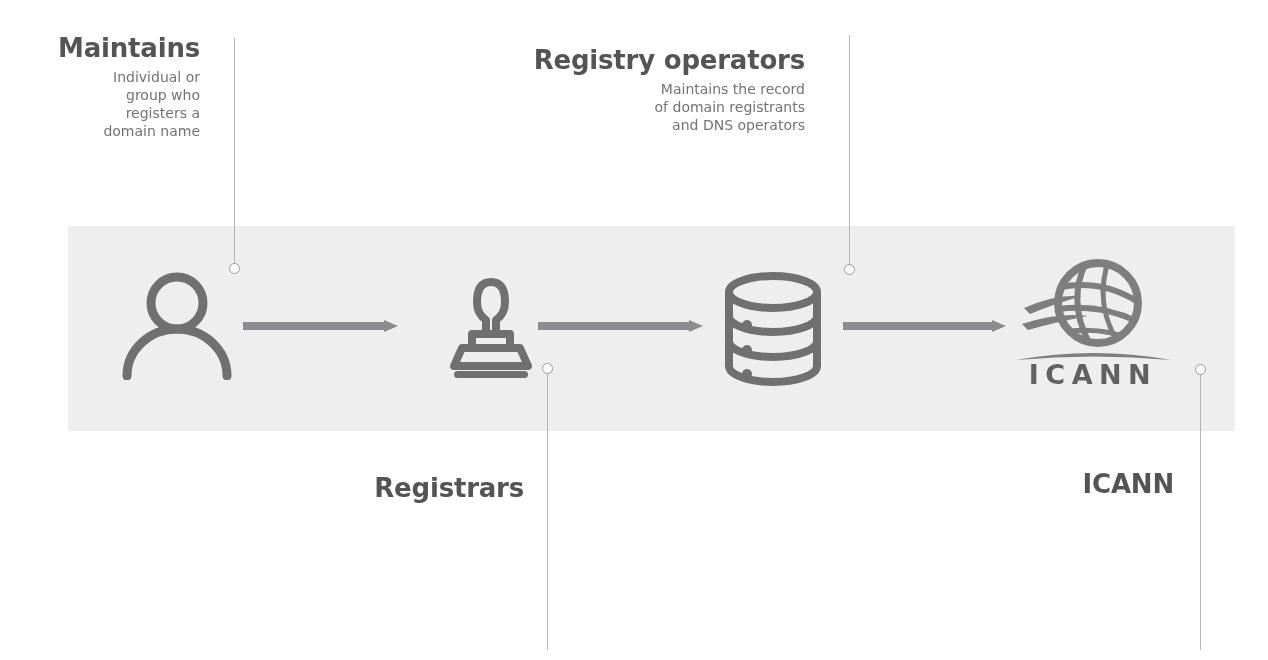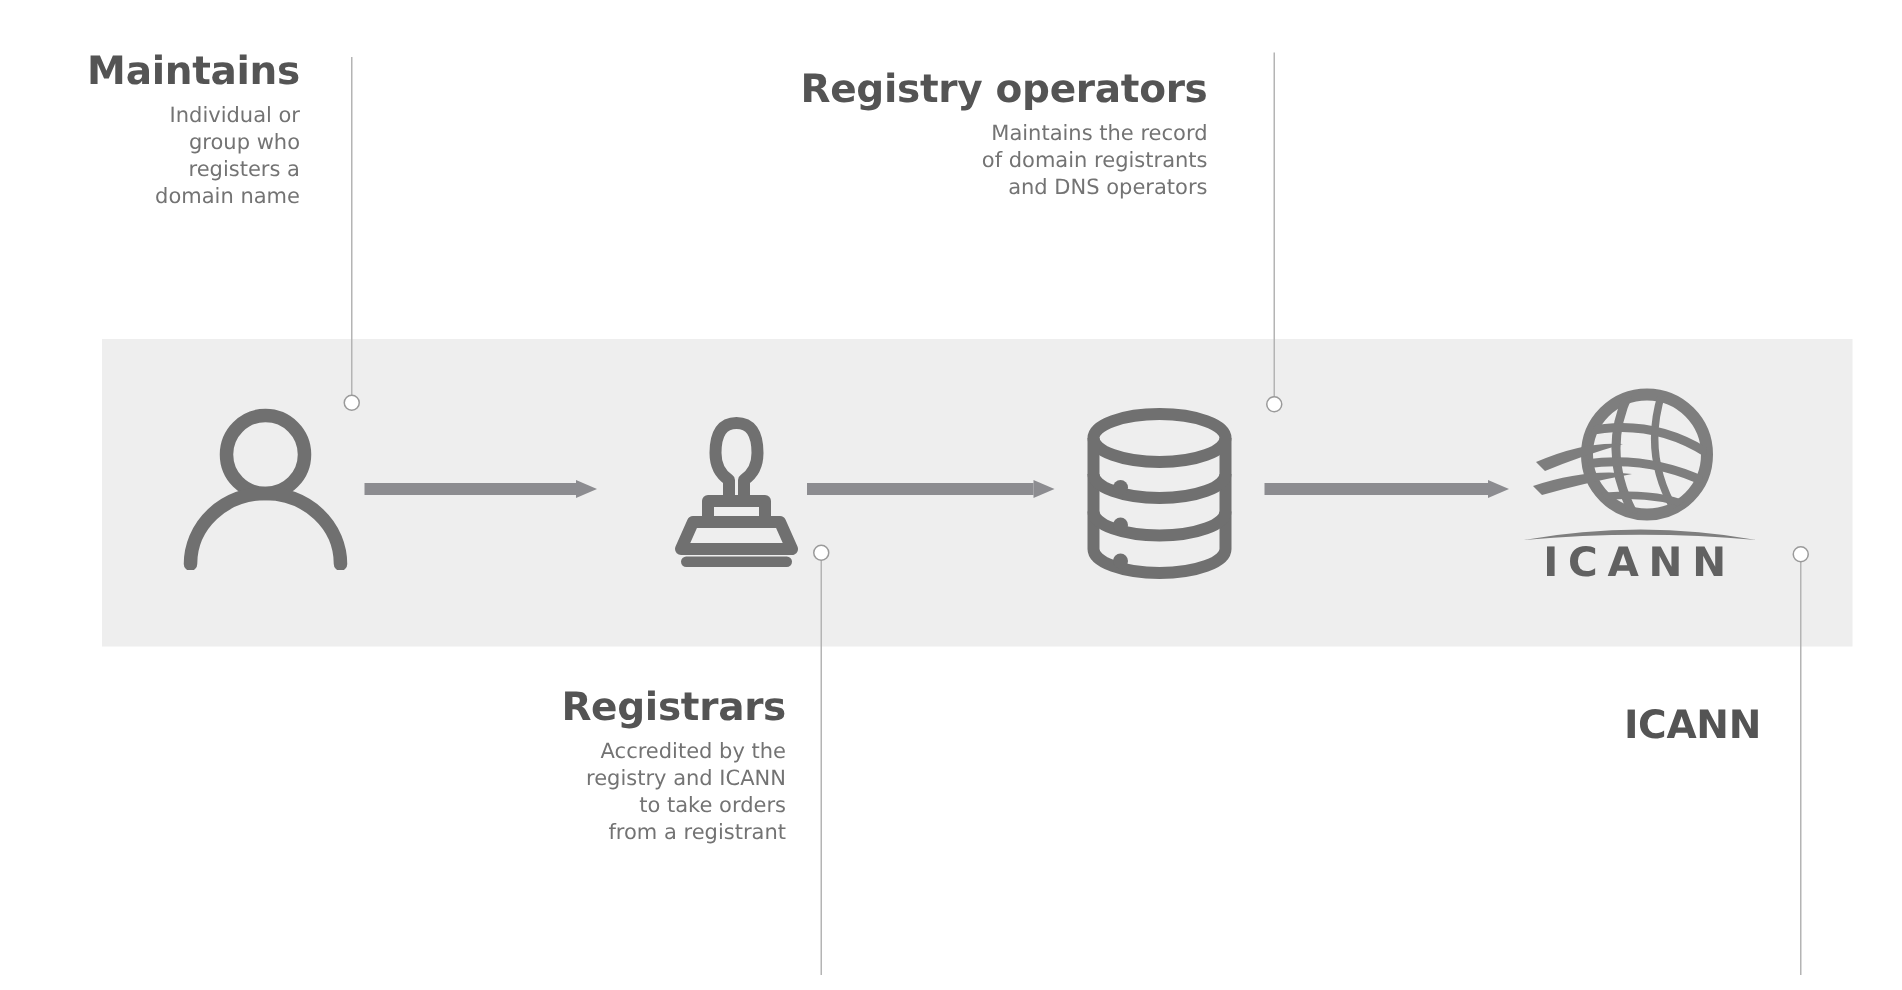--- a/index.html
+++ b/index.html
@@ -43,21 +43,21 @@
   .label-desc {
     font-size: 14px;
     font-weight: 400;
     color: #737373;
     display: block;
     white-space: pre-line;
   }
 
   .blk-registrant   { left: 20px;  top: 32px;  width: 180px; }
   .blk-registry     { left: 490px; top: 44px;  width: 315px; }
-  .blk-registrars   { left: 300px; top: 456px; width: 224px; }
+  .blk-registrars   { left: 300px; top: 472px; width: 224px; }
   .blk-icann        { left: 880px; top: 468px; width: 294px; }
 
   
   .conn {
     position: absolute;
     width: 1px;
     background: #b4b4b4;
   }
   .dot {
     position: absolute;
@@ -223,21 +223,17 @@
 
 <div class="label-block blk-registry">
   <span class="label-title">Registry operators</span>
   <span class="label-desc">Maintains the record
 of domain registrants
 and DNS operators</span>
 </div>
 
 <div class="label-block blk-registrars">
   <span class="label-title">Registrars</span>
-  <span class="label-desc">Accredited by the
-registry and ICANN
-to take orders
-from a registrant</span>
 </div>
 
 <div class="label-block blk-icann">
   <span class="label-title">ICANN</span>
 </div>
 
 </body></html>

